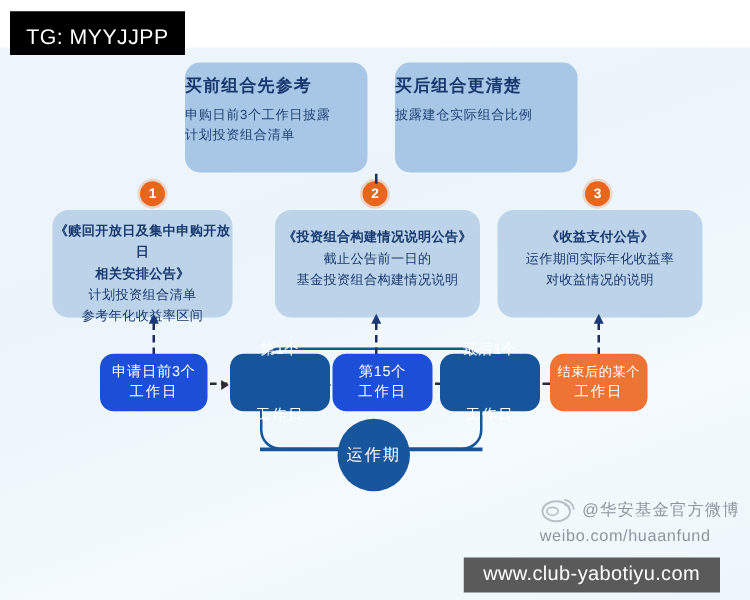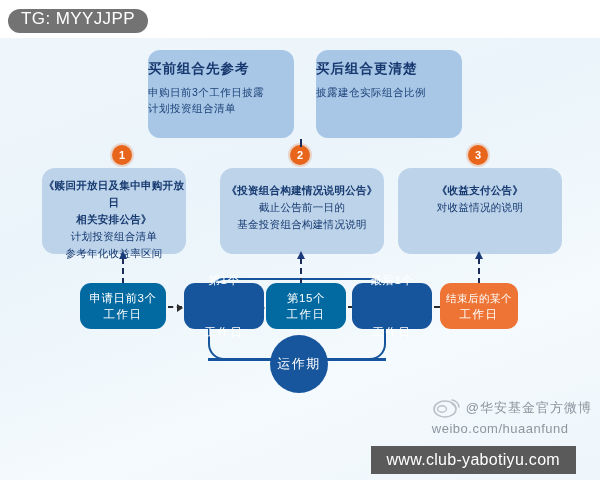--- a/index.html
+++ b/index.html
@@ -12,25 +12,24 @@
 
   
   .canvas{
     position:absolute;left:0;top:38px;width:600px;height:442px;
     background:linear-gradient(160deg,#eff6fb 0%,#eaf4fa 35%,#f4fafd 70%,#eef6fb 100%);
   }
 
   
   .tg-tag{
     position:absolute;left:8px;top:9px;
-    background:#737373;color:#ffffff;
+    background:#000000;color:#ffffff;
     font-size:17px;letter-spacing:.4px;
-    padding:1px 13px 6px 13px;
+    padding:12px 13px 6px 13px;
     line-height:1;
-    border-radius:13px;
   }
 
   
   .top-card{
     position:absolute;
     background:#a8c6e6;
     border-radius:12px;
     color:#1b3f7a;
     box-sizing:border-box;
     padding-top:10px;
@@ -68,21 +67,21 @@
   .mid-card .m-line.strong{font-weight:bold;}
 
   
   .node{
     position:absolute;border-radius:11px;
     display:flex;flex-direction:column;align-items:center;justify-content:center;
     color:#ffffff;text-align:center;z-index:6;
   }
   .node .n-l1{font-size:11.5px;line-height:16px;letter-spacing:.5px;}
   .node .n-l2{font-size:11.5px;line-height:16px;letter-spacing:1.5px;}
-  .node.orange{background:#0369a1;}
+  .node.orange{background:#1d4ed8;}
   .node.orange-light{background:#ed7434;}
   .node.blue{background:#16549c;gap:36px;}
 
   
   .op-circle{
     position:absolute;border-radius:50%;
     background:#17559c;color:#fff;
     display:flex;align-items:center;justify-content:center;
     font-size:13px;letter-spacing:1.5px;z-index:7;
   }
@@ -173,20 +172,21 @@
   </div>
 
   <div class="mid-card" style="left:220px;top:168px;width:164px;height:86px;padding-top:14px;">
     <div class="m-line strong">《投资组合构建情况说明公告》</div>
     <div class="m-line">截止公告前一日的</div>
     <div class="m-line">基金投资组合构建情况说明</div>
   </div>
 
   <div class="mid-card" style="left:398px;top:168px;width:164px;height:86px;padding-top:14px;">
     <div class="m-line strong">《收益支付公告》</div>
+    <div class="m-line">运作期间实际年化收益率</div>
     <div class="m-line">对收益情况的说明</div>
   </div>
 
   <div class="v-dash" style="left:122px;top:258px;height:26px;">
     <span class="arrowhead"></span>
   </div>
   <div class="v-dash" style="left:300px;top:258px;height:26px;">
     <span class="arrowhead"></span>
   </div>
   <div class="v-dash" style="left:478px;top:258px;height:26px;">

